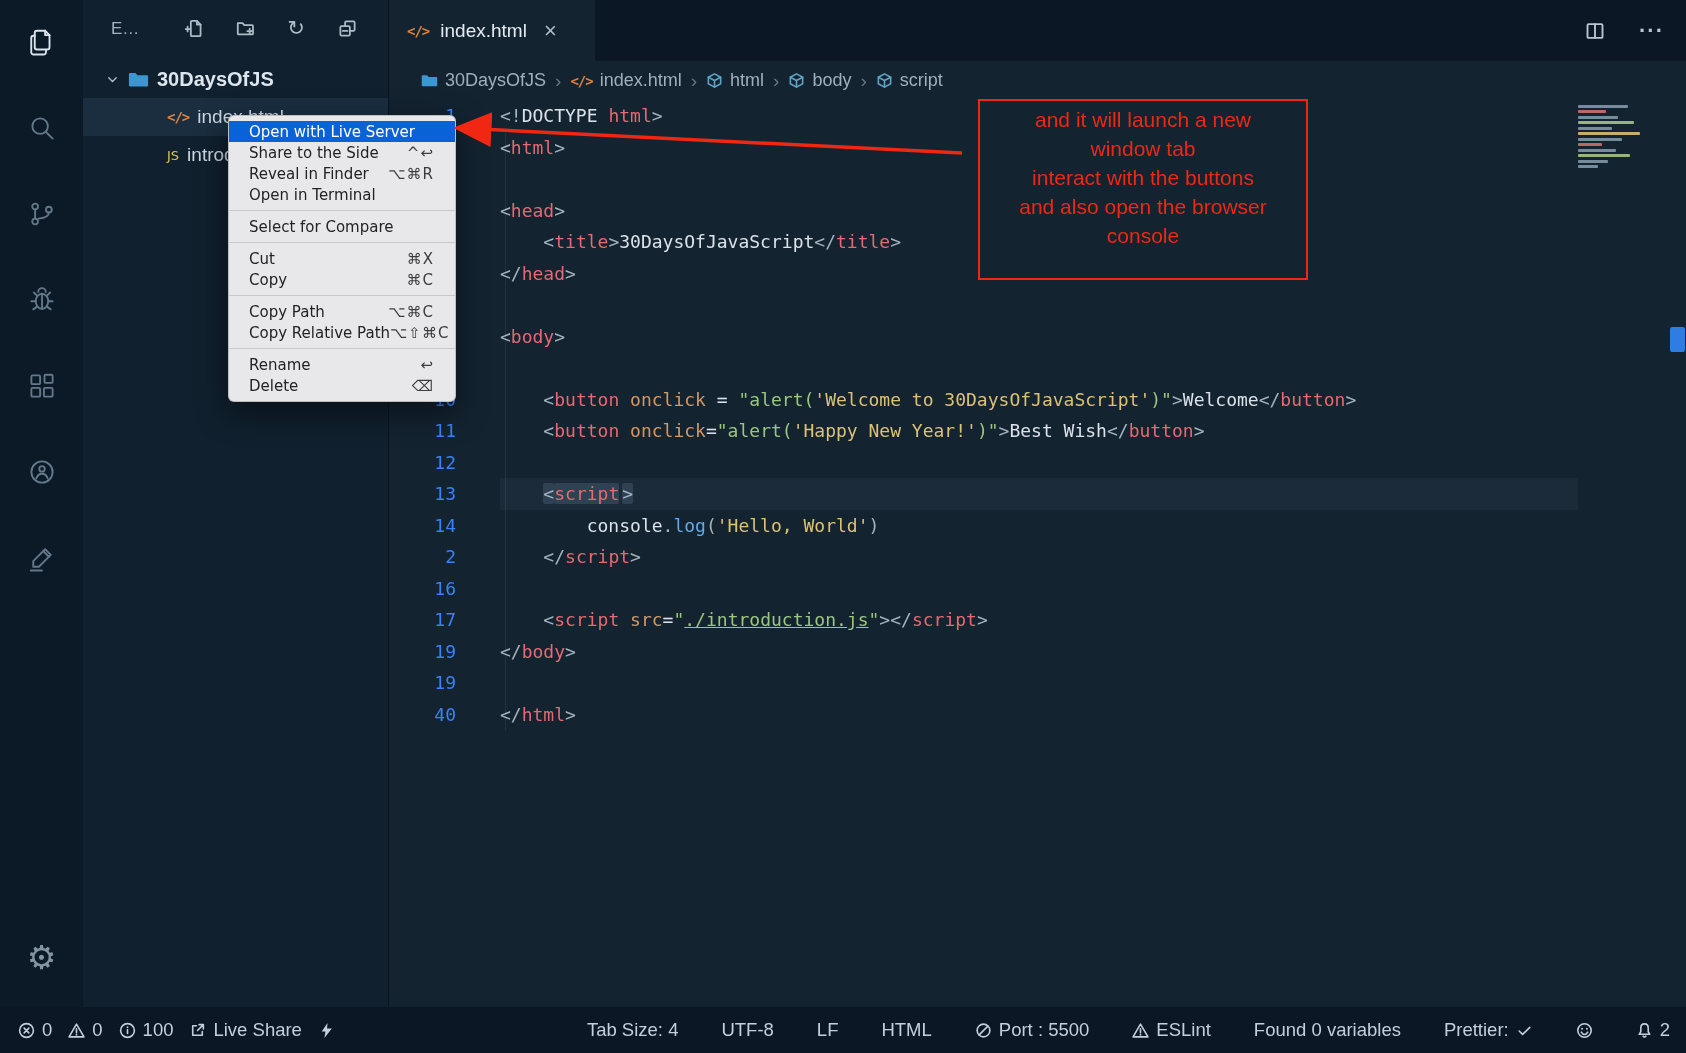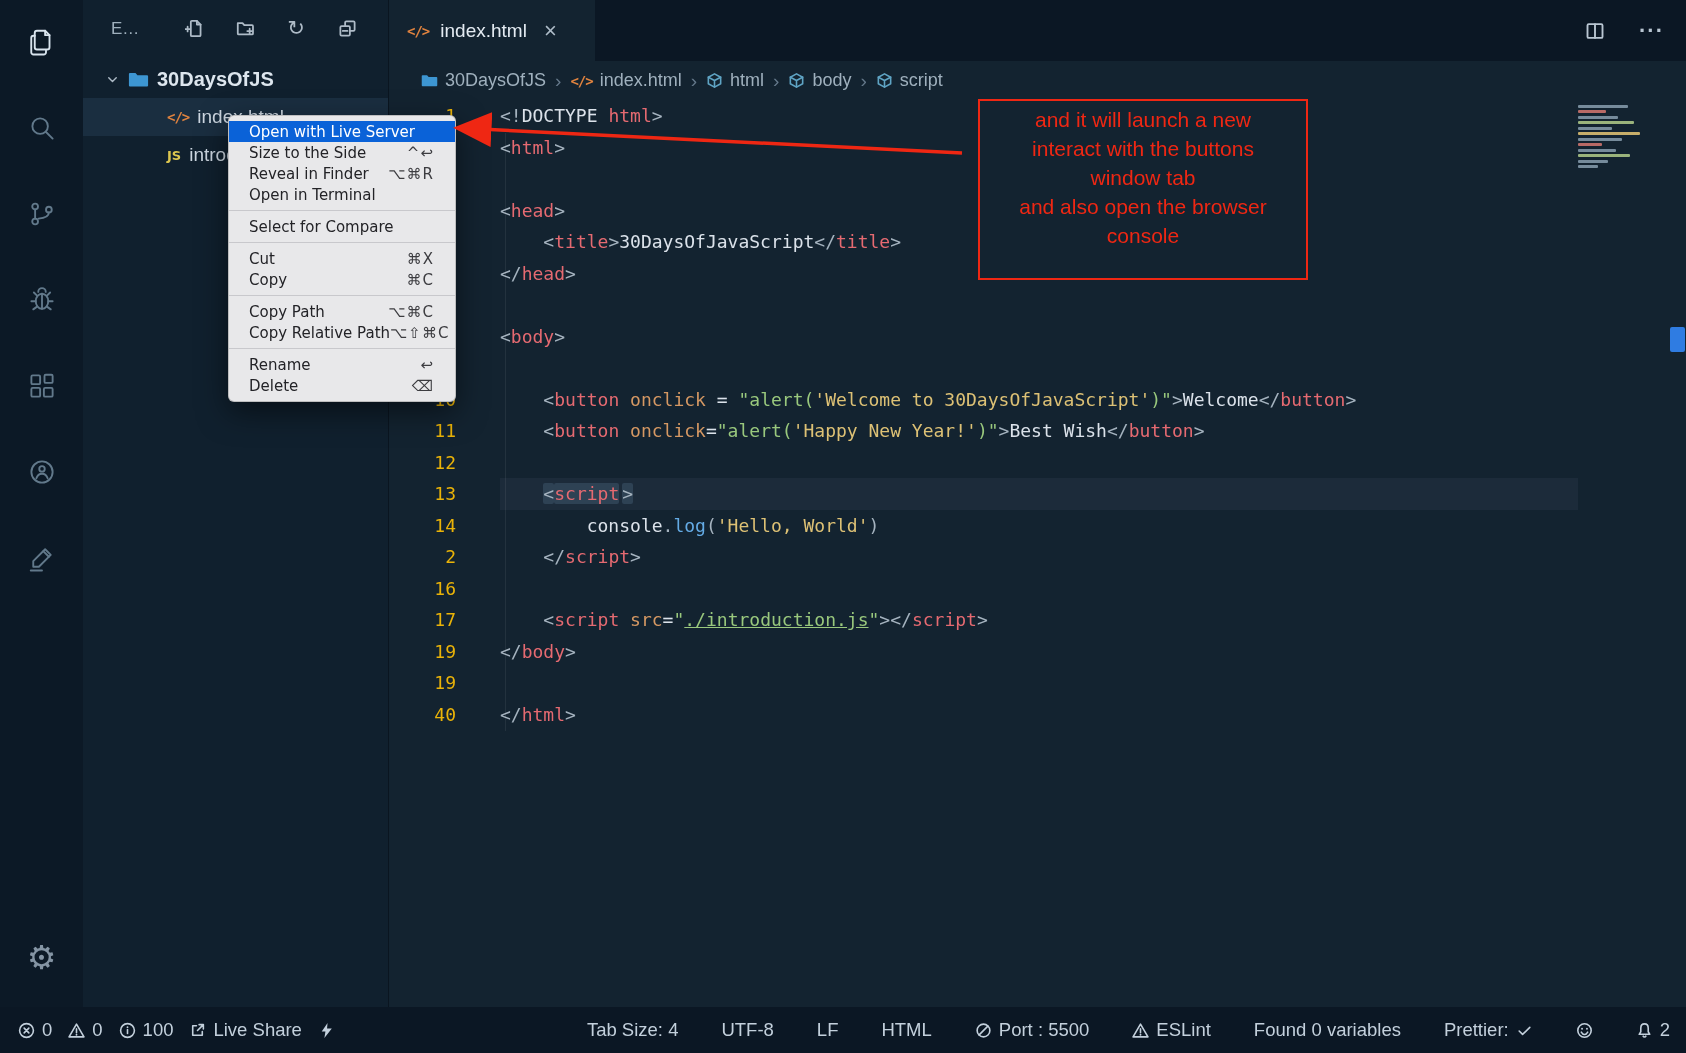--- a/index.html
+++ b/index.html
@@ -16,21 +16,21 @@
   .gear-glyph{font-family:"DejaVu Sans",sans-serif;font-size:33px;line-height:1;color:#8494a3}
 
   
   .icn{display:inline-flex;align-items:center;justify-content:center}
   .icn svg{display:block}
   .icn svg path,.icn svg circle,.icn svg rect,.icn svg ellipse{stroke:currentColor;fill:none;stroke-width:1.5;stroke-linecap:round;stroke-linejoin:round}
   .icn svg .f{fill:currentColor;stroke:none}
   .c-folder{color:#3d96d2}
   .c-cube{color:#5fa4c4}
   .glyph-html{font-family:"DejaVu Sans Mono",monospace;font-style:normal;font-weight:bold;font-size:14px;color:#e0833f;letter-spacing:-1px}
-  .glyph-js{font-family:"DejaVu Sans",sans-serif;font-style:normal;font-weight:bold;font-size:13px;color:#dcc64f}
+  .glyph-js{font-family:"DejaVu Sans",sans-serif;font-style:normal;font-weight:normal;font-size:13px;color:#dcc64f}
   .refresh-glyph{font-family:"DejaVu Sans",sans-serif;font-size:21px;line-height:1}
 
   
   .sidebar{position:absolute;left:83px;top:0;width:306px;height:1007px;background:#10202e;border-right:1px solid #0a1520}
   .sb-header{height:57px;display:flex;align-items:center;padding:0 30px 0 28px;color:#aebbc7}
   .sb-title{font-size:17px;color:#9fb0bd}
   .sb-tools{margin-left:auto;display:flex;gap:29px;align-items:center}
   .sb-tool{width:22px;height:22px;display:flex;align-items:center;justify-content:center;color:#aebbc7;cursor:pointer}
   .sb-tool svg{width:19px;height:19px}
   .tree{margin-top:3px}
@@ -53,21 +53,21 @@
 
   .breadcrumbs{position:absolute;left:389px;top:61px;right:0;height:39px;background:#132330;display:flex;align-items:center;gap:9px;padding-left:32px;font-size:18px;color:#9fb0bd}
   .bc-item{display:flex;align-items:center;gap:7px;cursor:pointer}
   .bc-item .icn svg{width:17px;height:17px}
   .bc-sep{color:#64788a;font-size:19px}
 
   
   .code{position:absolute;left:389px;top:100px;right:0;bottom:46px;font-family:"DejaVu Sans Mono",monospace;font-size:18px}
   .indent-guide{position:absolute;left:116px;top:33px;width:1px;height:598px;background:rgba(255,255,255,.07)}
   .code-line{display:flex;height:31.5px;align-items:center;white-space:pre}
-  .ln{flex:none;width:67px;text-align:right;color:#eab308}
+  .ln{flex:none;width:67px;text-align:right;color:#3b82f6}
   .lc{flex:1;height:100%;display:flex;align-items:center;margin-left:44px;margin-right:108px;white-space:pre}
   .code-line.current .lc{background:#1c2b3a}
   .tk.pun{color:var(--punctuation,#a5b3bf)}
   .tk.tag{color:var(--tag,#e56a71)}
   .tk.attr{color:var(--attr,#d59863)}
   .tk.txt{color:var(--plain,#dbe2ea)}
   .tk.str{color:var(--string,#99c87d)}
   .tk.strq{color:var(--string_alt,#ddc175)}
   .tk.fn{color:var(--function,#64abe5)}
   .tk.lnk{color:var(--link,#99c87d);text-decoration:underline}
@@ -354,21 +354,21 @@
     <div class="mm" style="width:20px;background:#768b9b"></div>
   </div>
   <div class="overview-marker"></div>
 
   <div class="context-menu" id="context-menu">
       <div class="menu-item highlighted">
         <span class="mlabel">Open with Live Server</span>
         <span class="mshort"></span>
       </div>
       <div class="menu-item">
-        <span class="mlabel">Size to the Side</span>
+        <span class="mlabel">Share to the Side</span>
         <span class="mshort">^↩</span>
       </div>
       <div class="menu-item">
         <span class="mlabel">Reveal in Finder</span>
         <span class="mshort">⌥⌘R</span>
       </div>
       <div class="menu-item">
         <span class="mlabel">Open in Terminal</span>
         <span class="mshort"></span>
       </div>
@@ -402,22 +402,22 @@
       </div>
       <div class="menu-item">
         <span class="mlabel">Delete</span>
         <span class="mshort">⌫</span>
       </div>
     </div>
 
   <div class="annotation-box">
     <div id="annotation-lines">
         <div>and it will launch a new</div>
+        <div>window tab</div>
         <div>interact with the buttons</div>
-        <div>window tab</div>
         <div>and also open the browser</div>
         <div>console</div>
       </div>
   </div>
 
   <svg class="arrow-overlay" width="1686" height="1053" viewBox="0 0 1686 1053">
     <defs>
       <marker id="ah" markerWidth="12" markerHeight="10" refX="9" refY="5" orient="auto">
         <path class="arrow-head" d="M0 0 L11 5 L0 10 Z"></path>
       </marker>

